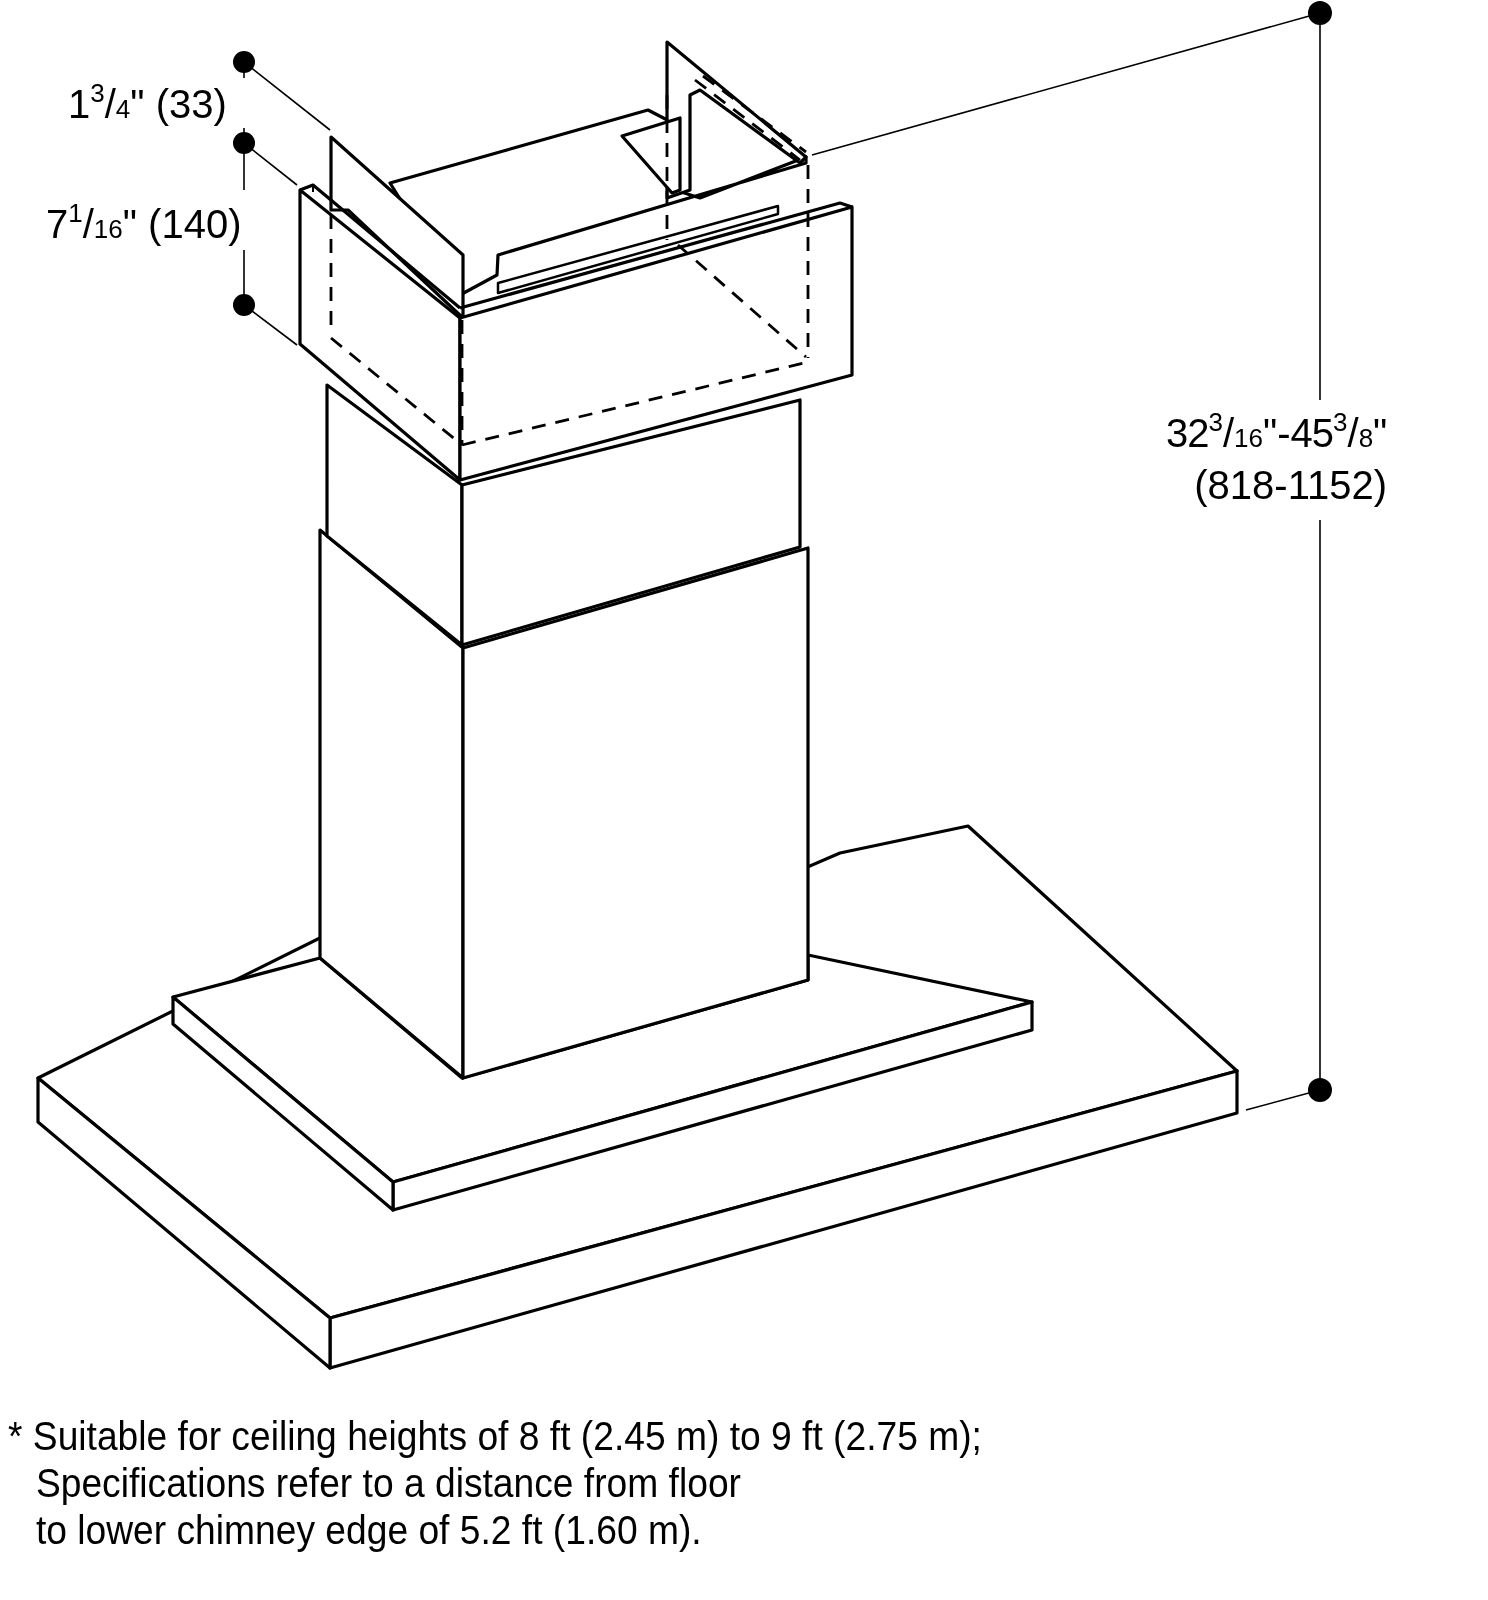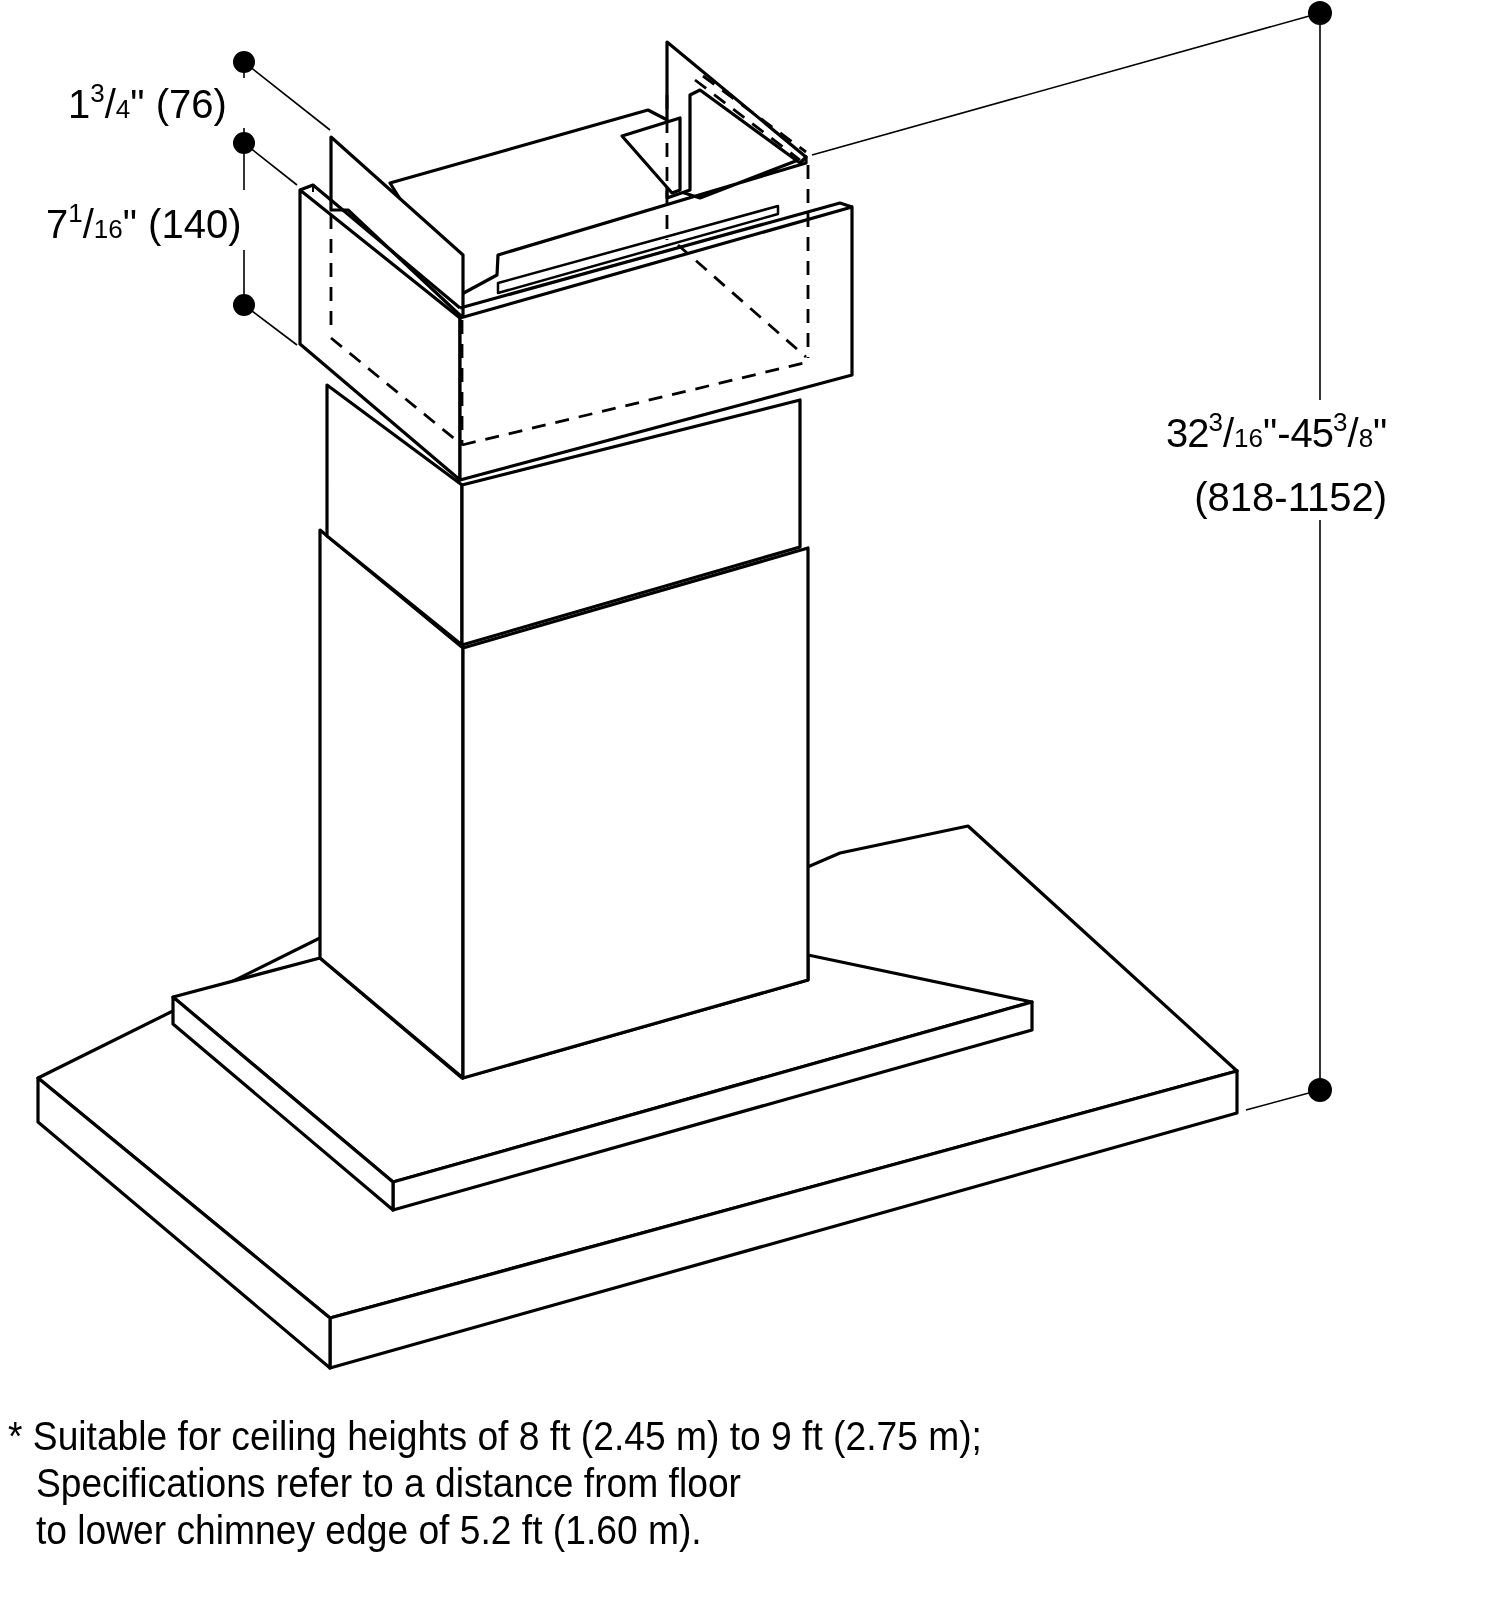--- a/index.html
+++ b/index.html
@@ -7,21 +7,21 @@
          font-family: "Liberation Sans", sans-serif; color: #000; }
   svg.drawing { position: absolute; left: 0; top: 0; width: 1488px; height: 1600px; }
   .dim-label { position: absolute; font-family: "Liberation Sans", sans-serif;
                font-size: 40px; line-height: 1; white-space: nowrap; color: #000; }
   .dim-label sup { font-size: 26px; vertical-align: 16px; line-height: 0; }
   .dim-label .den { font-size: 26px; }
   .dim-label .tight { letter-spacing: -1px; }
   #dim-top { left: 68px; top: 84px; }
   #dim-mid { left: 46px; top: 204px; }
   #dim-height { left: 1166px; top: 413px; text-align: center; }
-  #dim-height .line2 { display: block; margin-top: 24px; margin-left: 28px; }
+  #dim-height .line2 { display: block; margin-top: 12px; margin-left: 28px; }
   .footnote { position: absolute; left: 8px; top: 1413px; font-size: 40px; line-height: 47px;
               transform: scaleX(0.93); transform-origin: left top; }
   .footnote .row { display: block; white-space: nowrap; }
   .footnote .indent { padding-left: 30px; }
 </style>
 </head>
 <body>
 
 <svg class="drawing" viewBox="0 0 1488 1600" xmlns="http://www.w3.org/2000/svg">
   <g fill="#fff" stroke="#000" stroke-width="3.2" stroke-linejoin="round">
@@ -103,21 +103,21 @@
     <circle cx="244" cy="62" r="11"></circle>
     <circle cx="244" cy="143" r="11"></circle>
     <circle cx="244" cy="305" r="11"></circle>
     <circle cx="1320" cy="13" r="12"></circle>
     <circle cx="1320" cy="1090" r="12"></circle>
   </g>
 </svg>
 
 <div id="dim-top" class="dim-label">
   <span>1</span><sup>3</sup><span>/</span><span class="den">4</span><span>"</span>
-  <span>(76)</span>
+  <span>(33)</span>
 </div>
 
 <div id="dim-mid" class="dim-label">
   <span>7</span><sup>1</sup><span>/</span><span class="den">16</span><span>"</span>
   <span>(140)</span>
 </div>
 
 <div id="dim-height" class="dim-label">
   <span class="tight">32</span><sup>3</sup><span>/</span><span class="den">16</span><span>"</span><span>-</span><span class="tight">45</span><sup>3</sup><span>/</span><span class="den">8</span><span>"</span>
   <span class="line2">(818-1152)</span>

